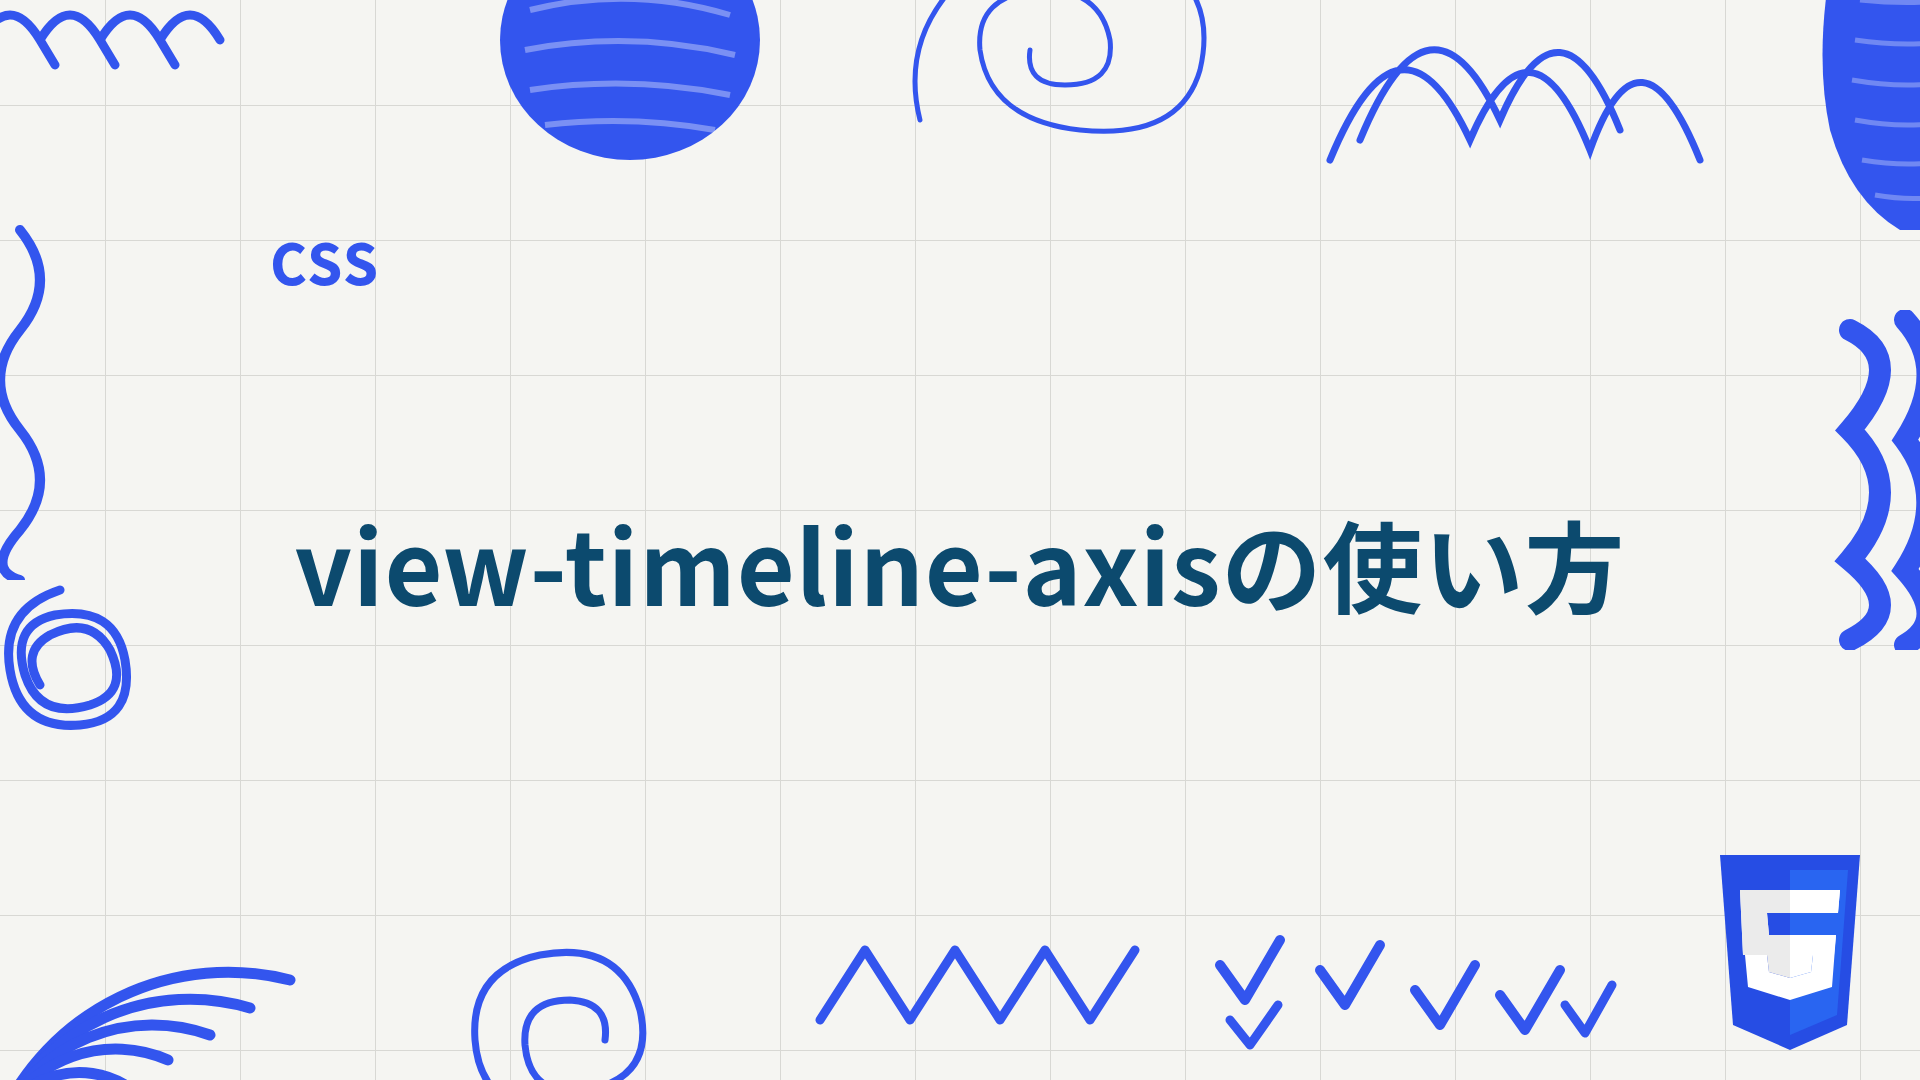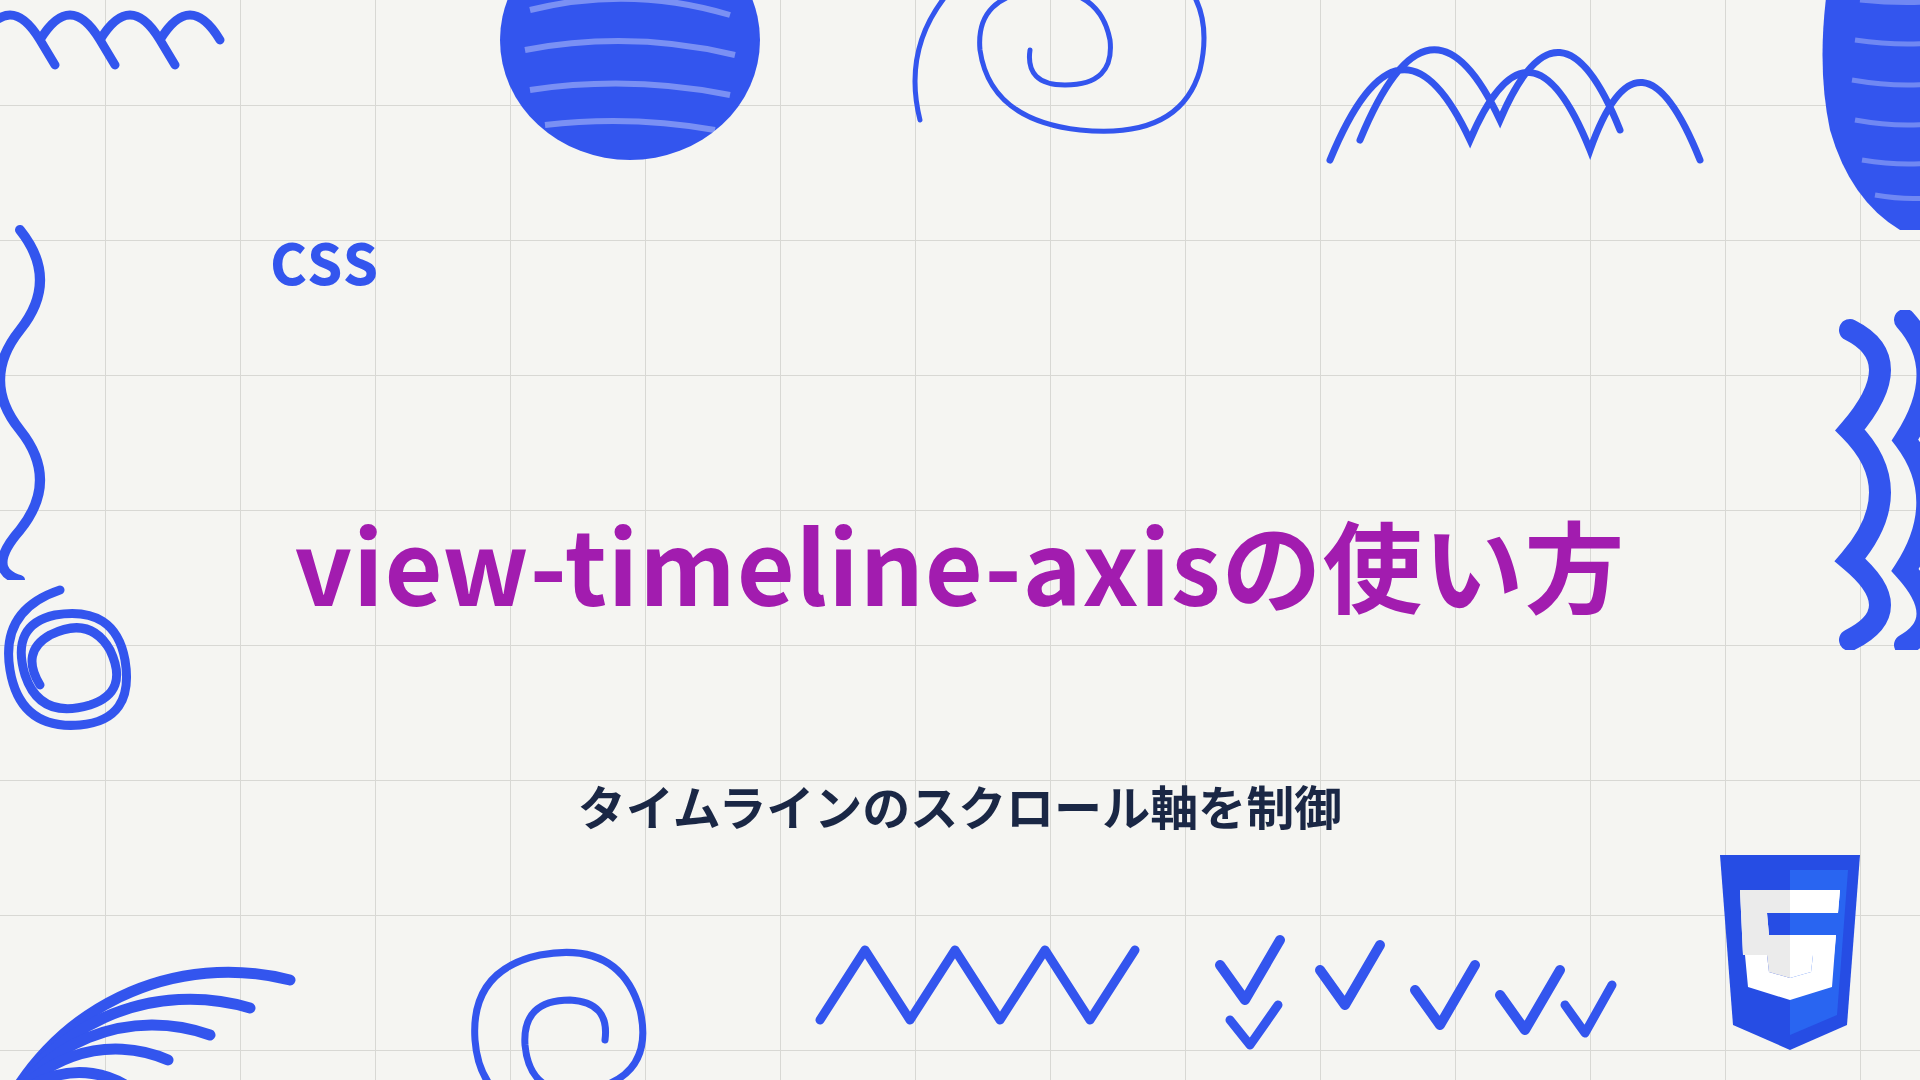--- a/index.html
+++ b/index.html
@@ -49,21 +49,21 @@
     }
     
     .main-title {
       position: absolute;
       top: 490px;
       left: 0;
       width: 100%;
       text-align: center;
       font-size: 100px;
       font-weight: 700;
-      color: #a21caf;
+      color: #0c4a6e;
       letter-spacing: 1px;
     }
     
     .subtitle {
       position: absolute;
       top: 770px;
       left: 0;
       width: 100%;
       text-align: center;
       font-size: 48px;
@@ -94,21 +94,20 @@
 <body>
 
 <div class="grid-bg"></div>
 
 <div class="content">
 
   <div class="category-label">CSS</div>
 
   <div class="main-title">view-timeline-axisの使い方</div>
 
-  <div class="subtitle">タイムラインのスクロール軸を制御</div>
 
   <div class="css3-logo">
     <svg viewBox="0 0 170 195" xmlns="http://www.w3.org/2000/svg">
       <path d="M15 0 L155 0 L142 170 L85 195 L28 170 Z" fill="#264de4"></path>
       <path d="M85 15 L143 15 L132 160 L85 180 Z" fill="#2965f1"></path>
       <path d="M35 35 L135 35 L133 58 L62 58 L64 80 L131 80 L127 132 L85 145 L43 132 L40 100 L62 100 L64 117 L85 123 L106 117 L108 100 L38 100 L35 35 Z" fill="#ffffff"></path>
       <path d="M85 35 L85 58 L62 58 L64 80 L85 80 L85 100 L38 100 L35 35 Z" fill="#ebebeb"></path>
       <path d="M85 100 L85 123 L64 117 L62 100 Z" fill="#ebebeb"></path>
       <path d="M85 123 L106 117 L108 100 L85 100 Z" fill="#ffffff"></path>
       <path d="M85 35 L135 35 L133 58 L85 58 Z" fill="#ffffff"></path>

